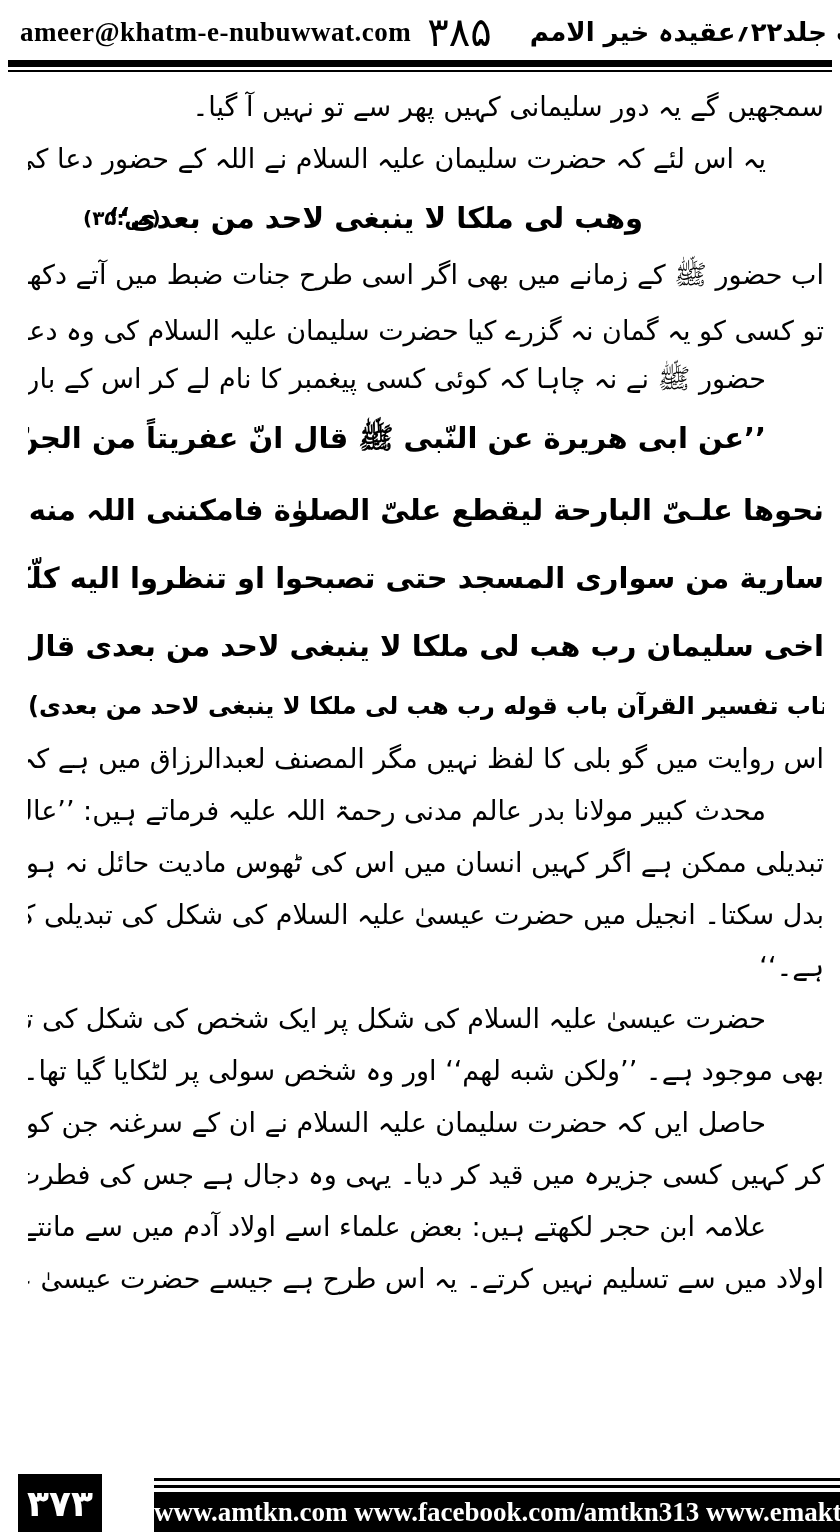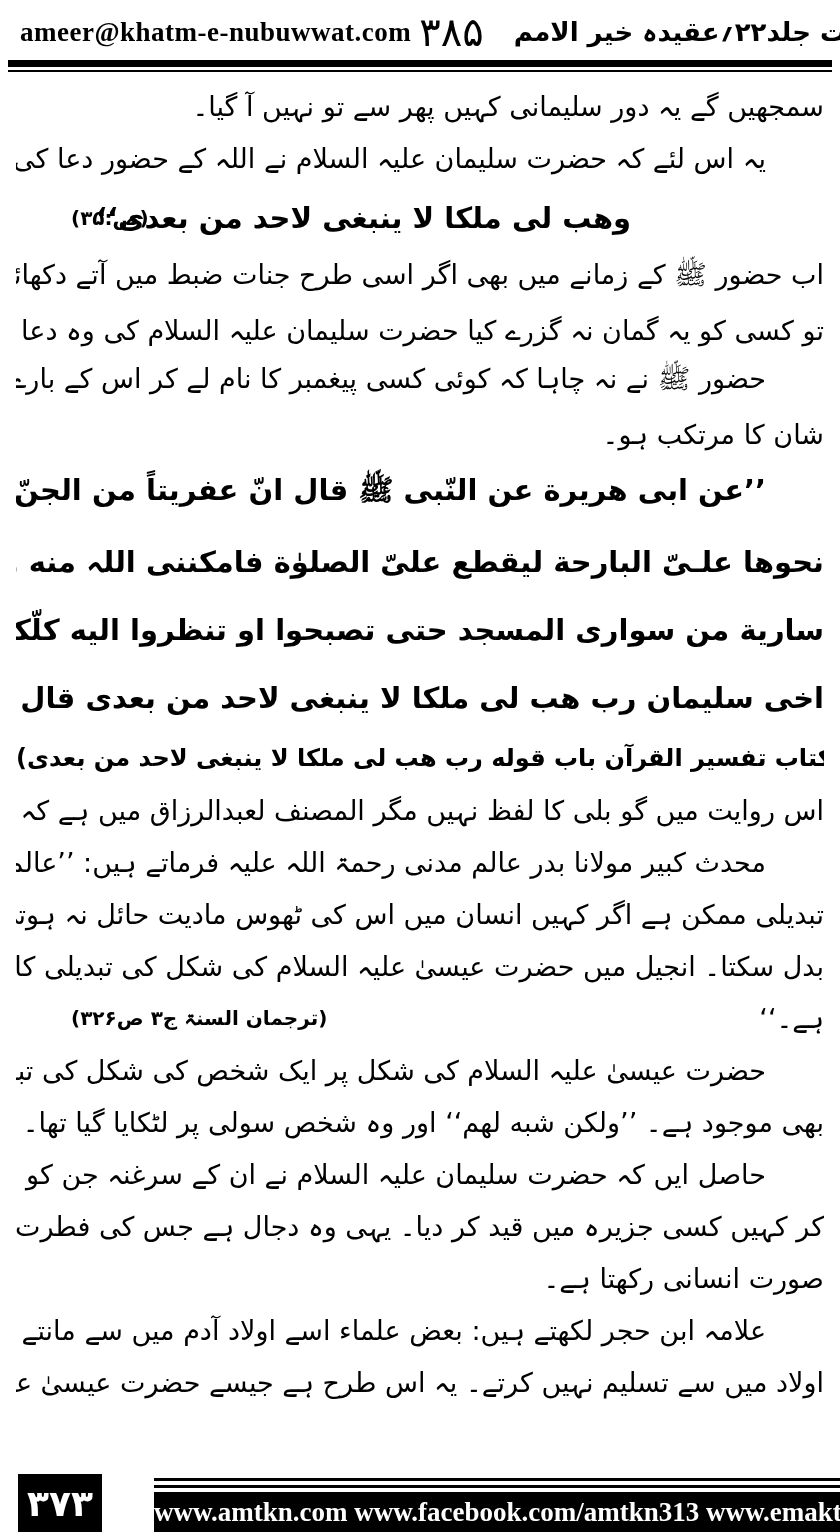--- a/index.html
+++ b/index.html
@@ -4,38 +4,38 @@
 <style>
   html,body { margin:0; padding:0; background:#e8e8e8; }
   .page {
     width:840px; height:1540px; background:#ffffff; color:#000;
     margin:0 auto; box-sizing:border-box; overflow:hidden; position:relative;
     font-family:"DejaVu Sans", sans-serif;
   }
   
   .header {
     display:flex; align-items:center; justify-content:space-between;
-    padding:12px 20px 4px 20px; direction:ltr;
+    padding:12px 20px 4px 20px; direction:ltr;gap:8px;
   }
   .header-email {
     font-family:"Liberation Serif", serif; font-weight:bold; font-size:27px;
     letter-spacing:0.5px; white-space:nowrap;
   }
   .header-pageno {
     font-family:"DejaVu Sans", sans-serif; font-weight:normal; font-size:40px;
     line-height:1; margin-left:8px; margin-right:30px;
   }
   .header-title {
     direction:rtl; font-weight:bold; font-size:26px; white-space:nowrap;
   }
   .rule-thick { height:7px; background:#000; margin:4px 8px 0 8px; }
   .rule-thin  { height:2px; background:#000; margin:3px 8px 0 8px; }
 
   
-  .body-text { padding:8px 16px 0 16px; }
+  .body-text { padding:8px 16px 0 28px; }
   .line {
     direction:rtl; display:flex; align-items:center; justify-content:flex-start;
     position:relative; white-space:nowrap; overflow:hidden;
     height:52px; font-size:27px;
   }
   .line .t { display:inline-block; }
   .indent .t { padding-right:58px; }
   .arabic { font-weight:bold; height:68px; font-size:29px; }
   .small  { font-size:24px; height:52px; }
   .shift-left { justify-content:flex-end; }       
@@ -96,24 +96,20 @@
 
     </div>
       <div class="line urdu">
       <span class="t">تو کسی کو یہ گمان نہ گزرے کیا حضرت سلیمان علیہ السلام کی وہ دعا قبول نہ ہوئی تھی۔</span>
 
     </div>
       <div class="line urdu indent">
       <span class="t">حضور ﷺ نے نہ چاہا کہ کوئی کسی پیغمبر کا نام لے کر اس کے بارے میں کسی کسر</span>
 
     </div>
-      <div class="line urdu">
-      <span class="t">شان کا مرتکب ہو۔</span>
-
-    </div>
       <div class="line arabic indent">
       <span class="t">’’عن ابی ھریرة عن النّبی ﷺ قال انّ عفریتاً من الجنّ تفلّت او کلمة</span>
 
     </div>
       <div class="line arabic">
       <span class="t">نحوھا علـیّ البارحة لیقطع علیّ الصلوٰة فامکننی اللہ منه واردت ان اربطه الٰی</span>
 
     </div>
       <div class="line arabic">
       <span class="t">ساریة من سواری المسجد حتی تصبحوا او تنظروا الیه کلّکم فذکرت قول</span>
@@ -138,40 +134,35 @@
       <div class="line urdu">
       <span class="t">تبدیلی ممکن ہے اگر کہیں انسان میں اس کی ٹھوس مادیت حائل نہ ہوتی تو وہ بھی اپنی صورت</span>
 
     </div>
       <div class="line urdu">
       <span class="t">بدل سکتا۔ انجیل میں حضرت عیسیٰ علیہ السلام کی شکل کی تبدیلی کا ذکر بہت سے مواقع میں آیا</span>
 
     </div>
       <div class="line urdu">
       <span class="t">ہے۔‘‘</span>
-      <span class="note">(ترجمان السنۃ ج۳ ص۳۲۶)</span>
     </div>
       <div class="line urdu indent">
       <span class="t">حضرت عیسیٰ علیہ السلام کی شکل پر ایک شخص کی شکل کی تبدیلی کا ذکر تو قرآن پاک میں</span>
 
     </div>
       <div class="line urdu">
       <span class="t">بھی موجود ہے۔ ’’ولکن شبه لھم‘‘ اور وہ شخص سولی پر لٹکایا گیا تھا۔</span>
 
     </div>
       <div class="line urdu indent">
       <span class="t">حاصل ایں کہ حضرت سلیمان علیہ السلام نے ان کے سرغنہ جن کو انسانی شکل میں باندھ</span>
 
     </div>
       <div class="line urdu">
       <span class="t">کر کہیں کسی جزیرہ میں قید کر دیا۔ یہی وہ دجال ہے جس کی فطرت ہمہ جہت شیطانی ہے اور وہ</span>
-
-    </div>
-      <div class="line urdu">
-      <span class="t">صورت انسانی رکھتا ہے۔</span>
 
     </div>
       <div class="line urdu indent">
       <span class="t">علامہ ابن حجر لکھتے ہیں: بعض علماء اسے اولاد آدم میں سے مانتے ہیں مگر اسے حواء کی</span>
 
     </div>
       <div class="line urdu">
       <span class="t">اولاد میں سے تسلیم نہیں کرتے۔ یہ اس طرح ہے جیسے حضرت عیسیٰ علیہ السلام ماں کی طرف سے تو بے</span>
 
     </div>

